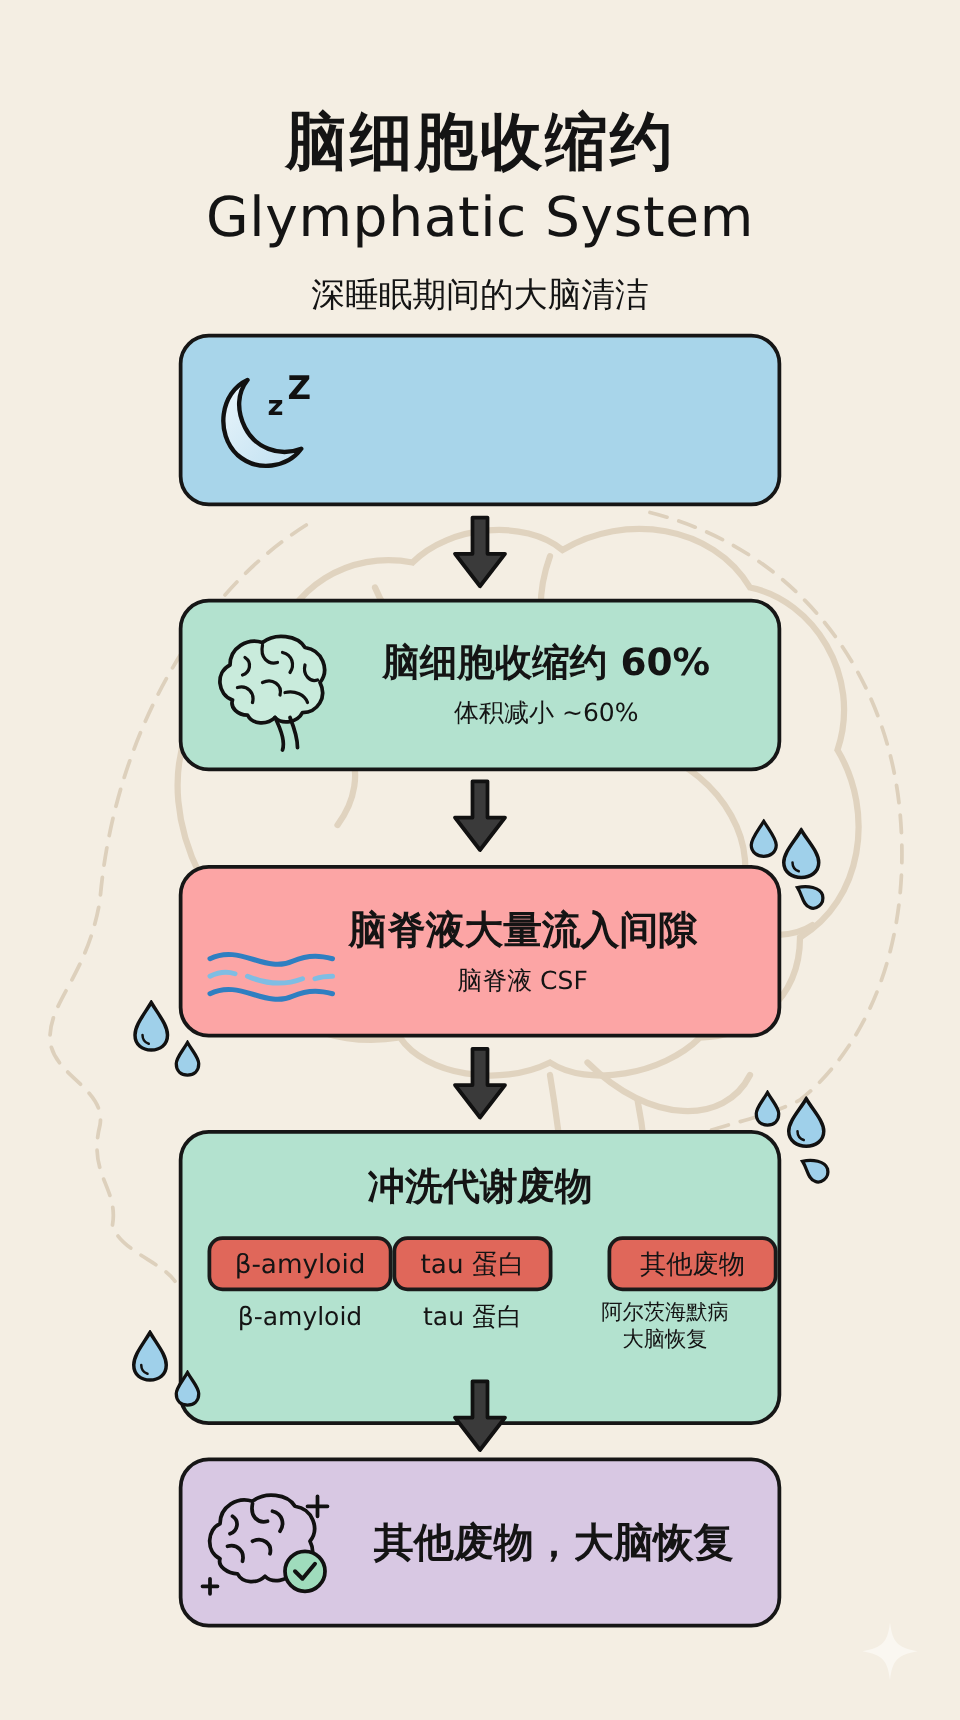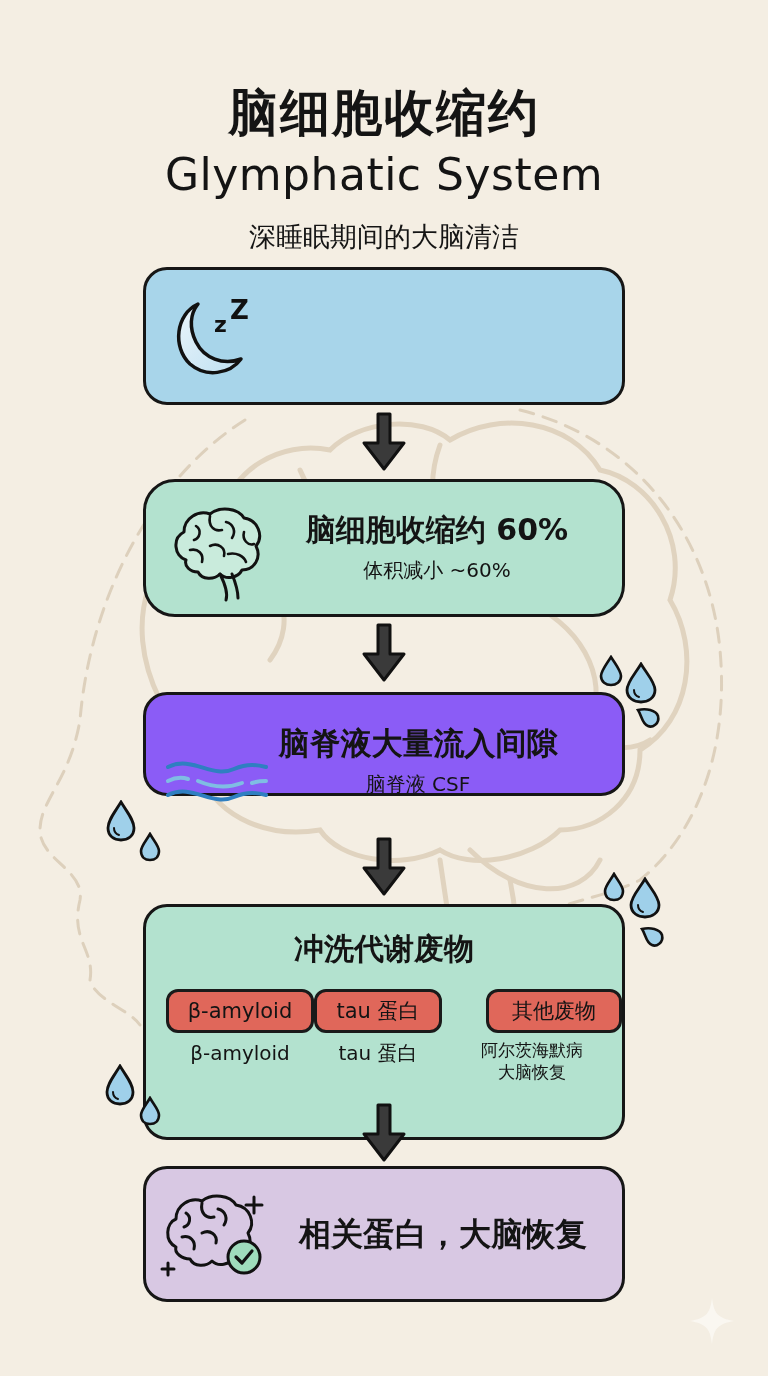--- a/index.html
+++ b/index.html
@@ -87,21 +87,21 @@
     <path d="M30 12 C8 22 4 55 22 72 C38 86 62 82 73 67 C55 74 36 66 28 50 C21 36 22 22 30 12 Z" fill="url(#moonGrad)" stroke="#111" stroke-width="3.5" stroke-linejoin="round"></path>
     <text x="46" y="40" font-family="DejaVu Sans, sans-serif" font-size="22" font-weight="bold" fill="#111">z</text>
     <text x="62" y="27" font-family="DejaVu Sans, sans-serif" font-size="26" font-weight="bold" fill="#111">Z</text>
   </svg>
 </div>
 
 <svg class="arrow" style="top:411px;" viewBox="0 0 52 62">
   <path d="M20 3 H32 V32 H46 L26 58 L6 32 H20 Z" fill="#3a3a3a" stroke="#111" stroke-width="3" stroke-linejoin="round"></path>
 </svg>
 
-<div class="step" style="top:479px;height:138px;background:#b3e2cf;border-radius:32px;">
+<div class="step" style="top:479px;height:138px;background:#b3e2cf;">
   <svg class="icon" style="left:20px;top:20px;" width="100" height="100" viewBox="0 0 100 100">
     <g fill="#c9ebdc" stroke="#111" stroke-width="3" stroke-linecap="round" stroke-linejoin="round">
       <path d="M20 58 C8 54 6 36 18 30 C18 16 32 8 44 12 C54 4 72 6 78 16 C92 18 98 34 90 44 C96 56 88 68 76 68 C72 76 60 78 54 72 C48 78 36 78 32 70 C24 70 18 64 20 58 Z"></path>
       <path d="M54 72 C60 84 62 92 60 98" fill="none"></path>
       <path d="M66 72 C70 82 72 90 72 96" fill="none"></path>
     </g>
     <g fill="none" stroke="#111" stroke-width="2.6" stroke-linecap="round">
       <path d="M30 24 C36 28 34 36 28 38"></path>
       <path d="M44 14 C42 24 48 30 56 28"></path>
       <path d="M60 20 C68 22 70 30 66 36"></path>
@@ -114,21 +114,21 @@
   <div class="text" style="left:122px;right:16px;top:28px;">
     <div class="step-title">脑细胞收缩约 60%</div>
     <div class="step-sub">体积减小 ~60%</div>
   </div>
 </div>
 
 <svg class="arrow" style="top:622px;" viewBox="0 0 52 62">
   <path d="M20 3 H32 V32 H46 L26 58 L6 32 H20 Z" fill="#3a3a3a" stroke="#111" stroke-width="3" stroke-linejoin="round"></path>
 </svg>
 
-<div class="step" style="top:692px;height:104px;background:#8b5cf6;text-decoration:underline;">
+<div class="step" style="top:692px;height:138px;background:#fca5a5;text-decoration:underline;">
   <svg class="icon" style="left:16px;top:60px;" width="110" height="55" viewBox="0 0 110 55">
     <g fill="none" stroke-linecap="round" stroke-width="4">
       <path d="M6 12 C30 0 50 24 72 14 C86 8 96 10 104 12" stroke="#2f7fc1"></path>
       <path d="M6 26 C14 22 20 22 26 24" stroke="#7fbde3"></path>
       <path d="M36 26 C50 32 64 34 80 28" stroke="#7fbde3"></path>
       <path d="M90 28 C96 26 100 26 104 26" stroke="#7fbde3"></path>
       <path d="M6 40 C30 28 50 52 72 42 C86 36 96 38 104 40" stroke="#2f7fc1"></path>
     </g>
   </svg>
   <div class="text" style="left:84px;right:16px;top:28px;">
@@ -177,21 +177,21 @@
       <path d="M58 22 C66 24 68 32 64 38"></path>
       <path d="M22 50 C30 48 36 54 34 62"></path>
       <path d="M42 46 C50 42 58 48 56 56"></path>
       <path d="M94 10 V26 M86 18 H102"></path>
       <path d="M8 76 V88 M2 82 H14"></path>
     </g>
     <circle cx="84" cy="70" r="16" fill="#9fdcbc" stroke="#111" stroke-width="3"></circle>
     <path d="M76 70 L82 76 L92 64" fill="none" stroke="#111" stroke-width="3.2" stroke-linecap="round" stroke-linejoin="round"></path>
   </svg>
   <div class="text" style="left:128px;right:10px;top:44px;">
-    <div class="step-title" style="font-size:32px;">相关蛋白，大脑恢复</div>
+    <div class="step-title" style="font-size:32px;">其他废物，大脑恢复</div>
   </div>
 </div>
 
 <svg class="drop" style="left:598px;top:655px;" width="26" height="32" viewBox="0 0 26 32">
   <path d="M13 2 C18 10 23 16 23 21 C23 27 18 30 13 30 C8 30 3 27 3 21 C3 16 8 10 13 2 Z" fill="#9fd0ea" stroke="#111" stroke-width="2.6"></path>
 </svg>
 <svg class="drop" style="left:624px;top:662px;" width="34" height="42" viewBox="0 0 34 42">
   <path d="M17 2 C23 12 31 20 31 28 C31 36 24 40 17 40 C10 40 3 36 3 28 C3 20 11 12 17 2 Z" fill="#9fd0ea" stroke="#111" stroke-width="2.8"></path>
   <path d="M10 28 C10 32 12 34 15 35" fill="none" stroke="#111" stroke-width="2" stroke-linecap="round"></path>
 </svg>

